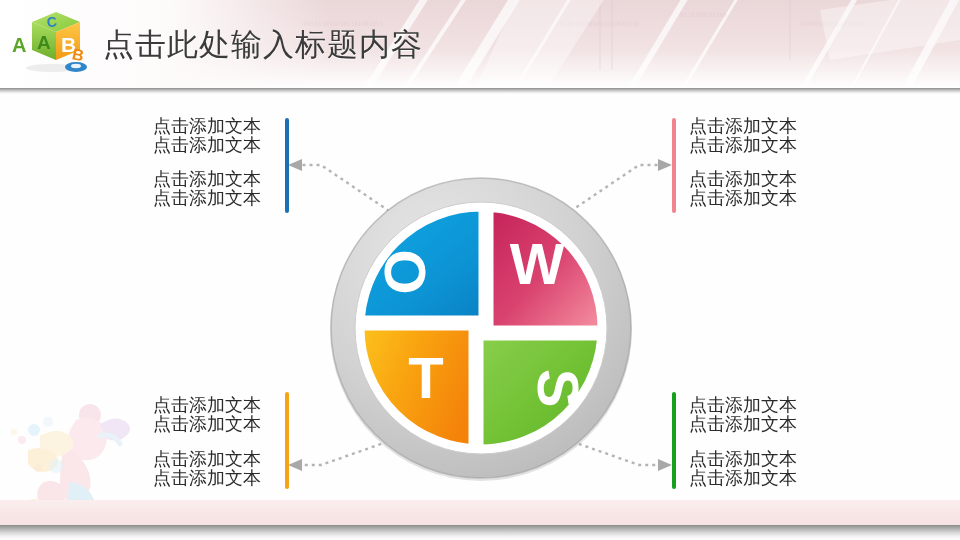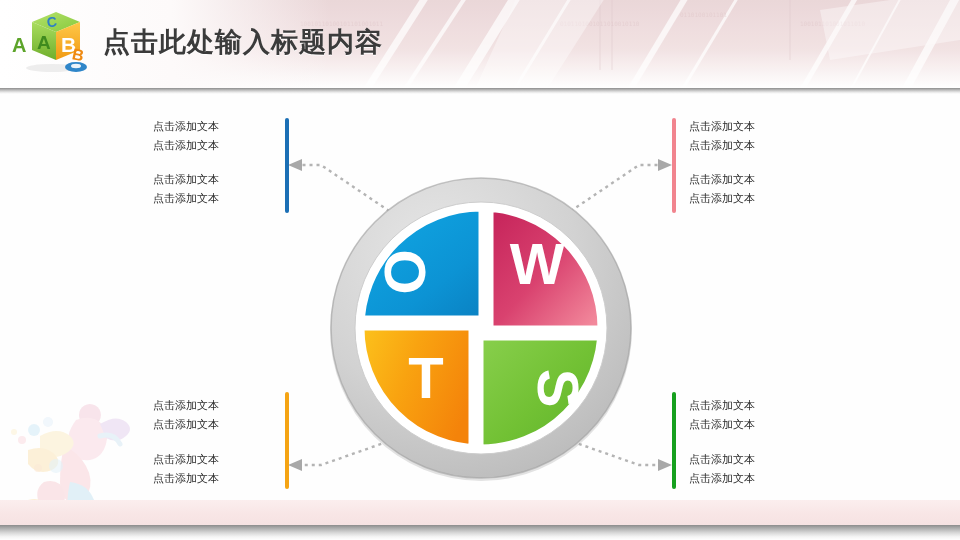--- a/index.html
+++ b/index.html
@@ -22,40 +22,40 @@
     position:absolute;left:0;top:0;width:330px;height:88px;
     background:linear-gradient(90deg,#ffffff 0%,#fdfafa 52%,rgba(255,255,255,0) 100%);
   }
   .header-rule{
     position:absolute;left:0;top:88px;width:960px;height:6px;
     background:linear-gradient(180deg,#8d8d8d 0%,#bdbdbd 35%,#e8e8e8 70%,#ffffff 100%);
   }
   .logo{position:absolute;left:6px;top:4px;width:86px;height:70px;}
   .title{
     position:absolute;left:103px;top:24px;
-    font-size:27px;font-weight:bold;color:#3b3b3b;
+    font-size:31px;font-weight:normal;color:#3b3b3b;
     letter-spacing:1px;white-space:nowrap;
     text-shadow:0 1px 0 rgba(255,255,255,.85);
   }
 
   
   .footer-band{
     position:absolute;left:0;top:500px;width:960px;height:25px;
     background:linear-gradient(180deg,#fbeeee 0%,#f8e6e6 55%,#f6e2e2 100%);
   }
   .footer-metal{
     position:absolute;left:0;top:525px;width:960px;height:15px;
     background:linear-gradient(180deg,#8c8c8c 0%,#a8a8a8 18%,#d8d8d8 52%,#f4f4f4 78%,#ffffff 100%);
   }
 
   
   .runner{position:absolute;left:4px;top:378px;width:140px;height:150px;opacity:.30;}
 
   
-  .txtblock{position:absolute;font-size:11px;color:#2b2b2b;line-height:19px;white-space:nowrap;}
+  .txtblock{position:absolute;font-size:18px;color:#2b2b2b;line-height:19px;white-space:nowrap;}
   .txtblock .ln{display:block;}
 
   .bar{position:absolute;width:4px;border-radius:2px;}
 
   
   .connectors{position:absolute;left:0;top:0;width:960px;height:540px;pointer-events:none;}
 
   
   .swot{position:absolute;left:325px;top:172px;width:312px;height:312px;}
 </style>

